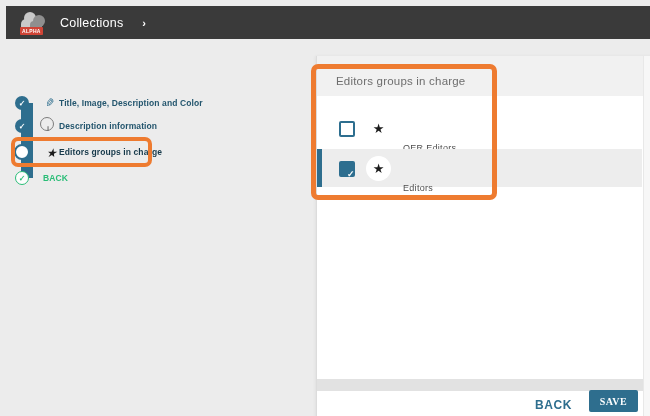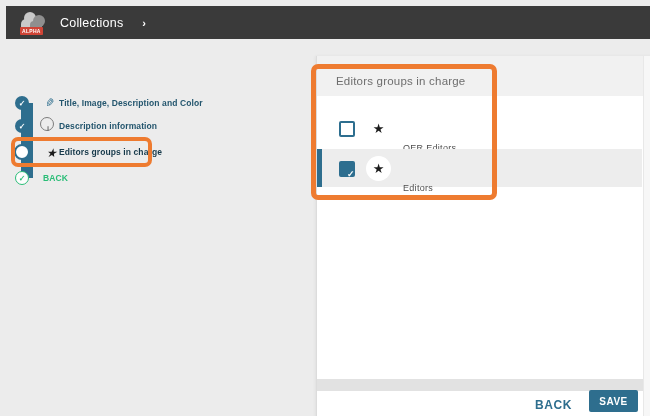--- a/index.html
+++ b/index.html
@@ -83,21 +83,21 @@
 
   .panel-divider { position:absolute; left:0; top:323px; width:340px; height:1px; background:#e2e2e2; }
   .back-btn {
     position:absolute; left:212px; top:336px; width:40px; text-align:center;
     font-size:12px; font-weight:600; color:#2e6e8e; letter-spacing:.6px; cursor:pointer;
     background:none; border:none; font-family:"Liberation Sans", sans-serif;
   }
   .save-btn {
     position:absolute; left:272px; top:334px; width:49px; height:22px;
     background:#2e6e8e; color:#ffffff; font-size:10px; font-weight:600; letter-spacing:.5px;
-    border:none; border-radius:2px; cursor:pointer; font-family:Liberation Sans, sans-serif;
+    border:none; border-radius:2px; cursor:pointer; font-family:Liberation Serif, serif;
   }
   .scrollbar { position:absolute; right:0; top:0; width:6px; height:366px; background:#f7f7f7; border-left:1px solid #e8e8e8; }
 
   
   .ann { position:absolute; border:4px solid #ee7b30; border-radius:7px; z-index:10; pointer-events:none; }
   .ann1 { left:5px; top:131px; width:141px; height:30px; }
   .ann2 { left:305px; top:58px; width:186px; height:136px; border-width:5px; }
 </style>
 </head>
 <body>

